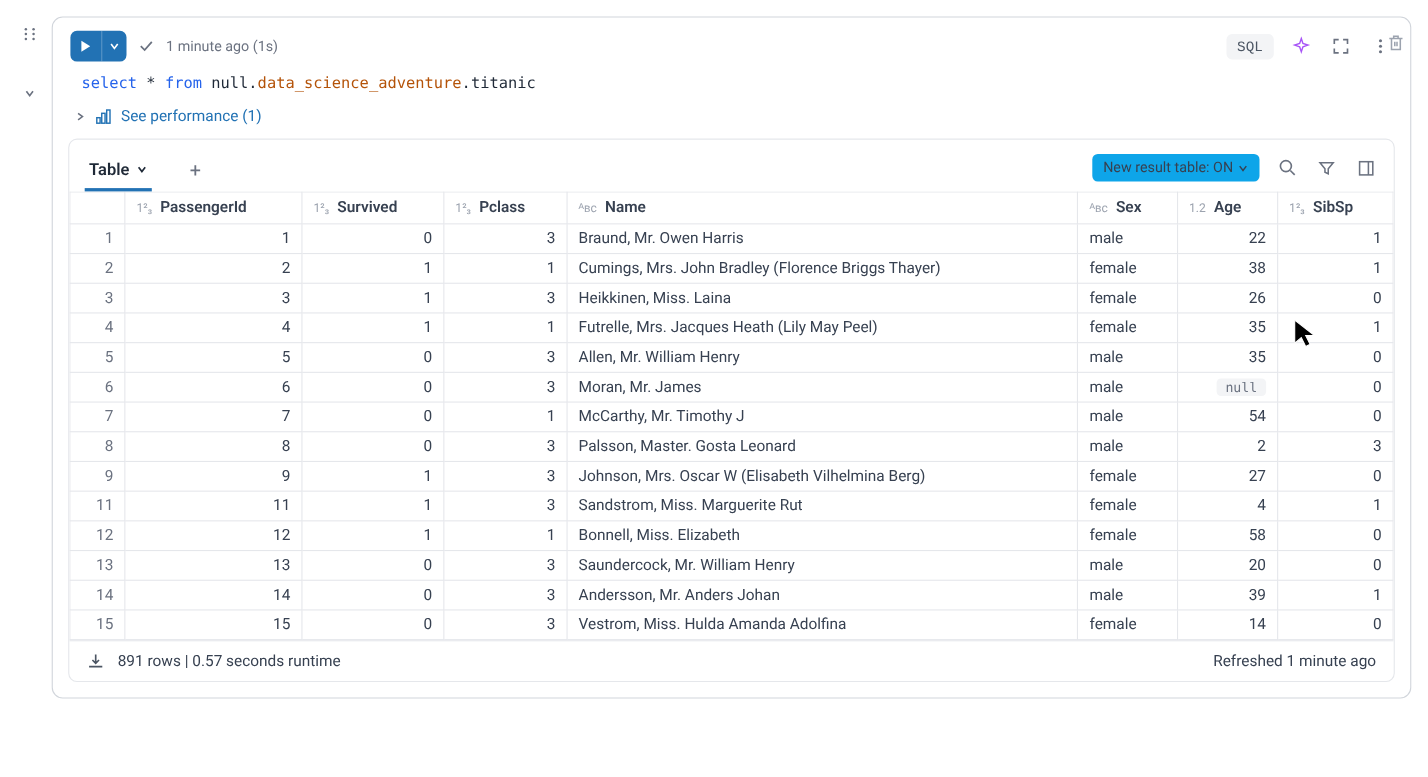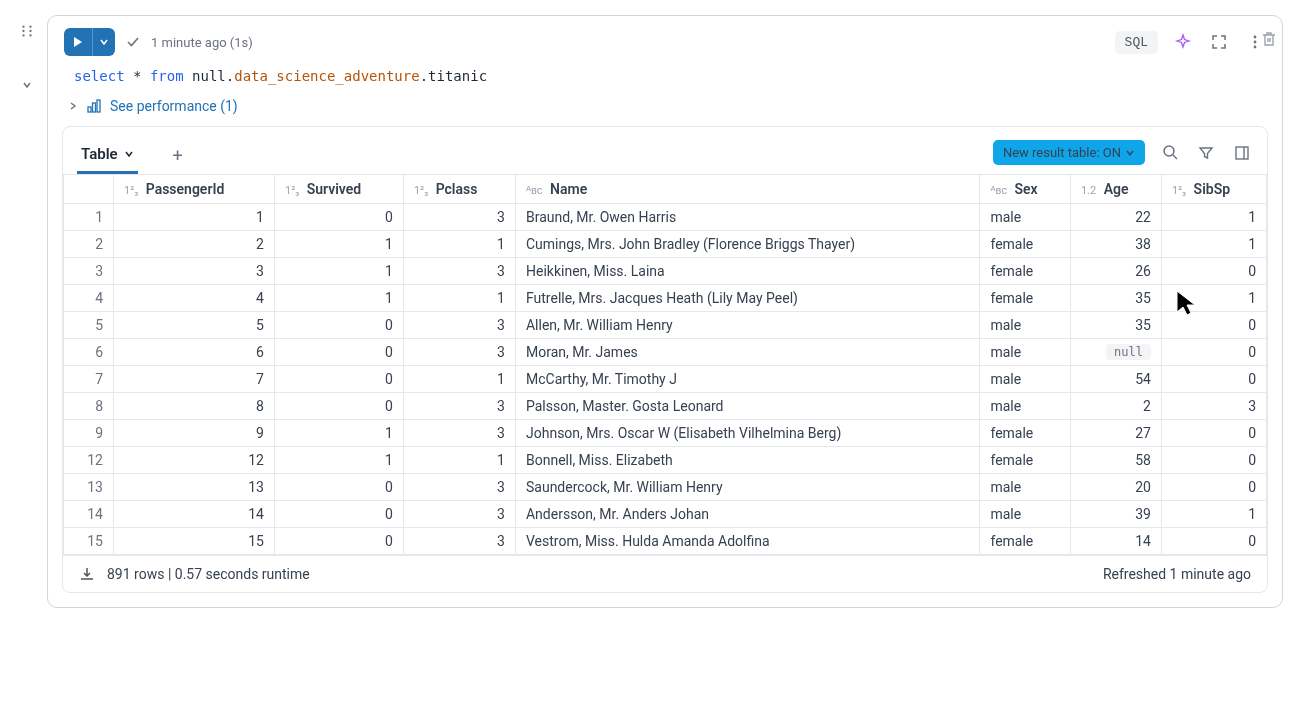--- a/index.html
+++ b/index.html
@@ -269,20 +269,30 @@
                 <td>9</td>
                 <td class="num-cell">9</td>
                 <td class="num-cell">1</td>
                 <td class="num-cell">3</td>
                 <td>Johnson, Mrs. Oscar W (Elisabeth Vilhelmina Berg)</td>
                 <td>female</td>
                 <td class="num-cell">27</td>
                 <td class="num-cell">0</td>
               </tr>
               <tr>
+                <td>11</td>
+                <td class="num-cell">11</td>
+                <td class="num-cell">1</td>
+                <td class="num-cell">3</td>
+                <td>Sandstrom, Miss. Marguerite Rut</td>
+                <td>female</td>
+                <td class="num-cell">4</td>
+                <td class="num-cell">1</td>
+              </tr>
+              <tr>
                 <td>12</td>
                 <td class="num-cell">12</td>
                 <td class="num-cell">1</td>
                 <td class="num-cell">1</td>
                 <td>Bonnell, Miss. Elizabeth</td>
                 <td>female</td>
                 <td class="num-cell">58</td>
                 <td class="num-cell">0</td>
               </tr>
               <tr>

